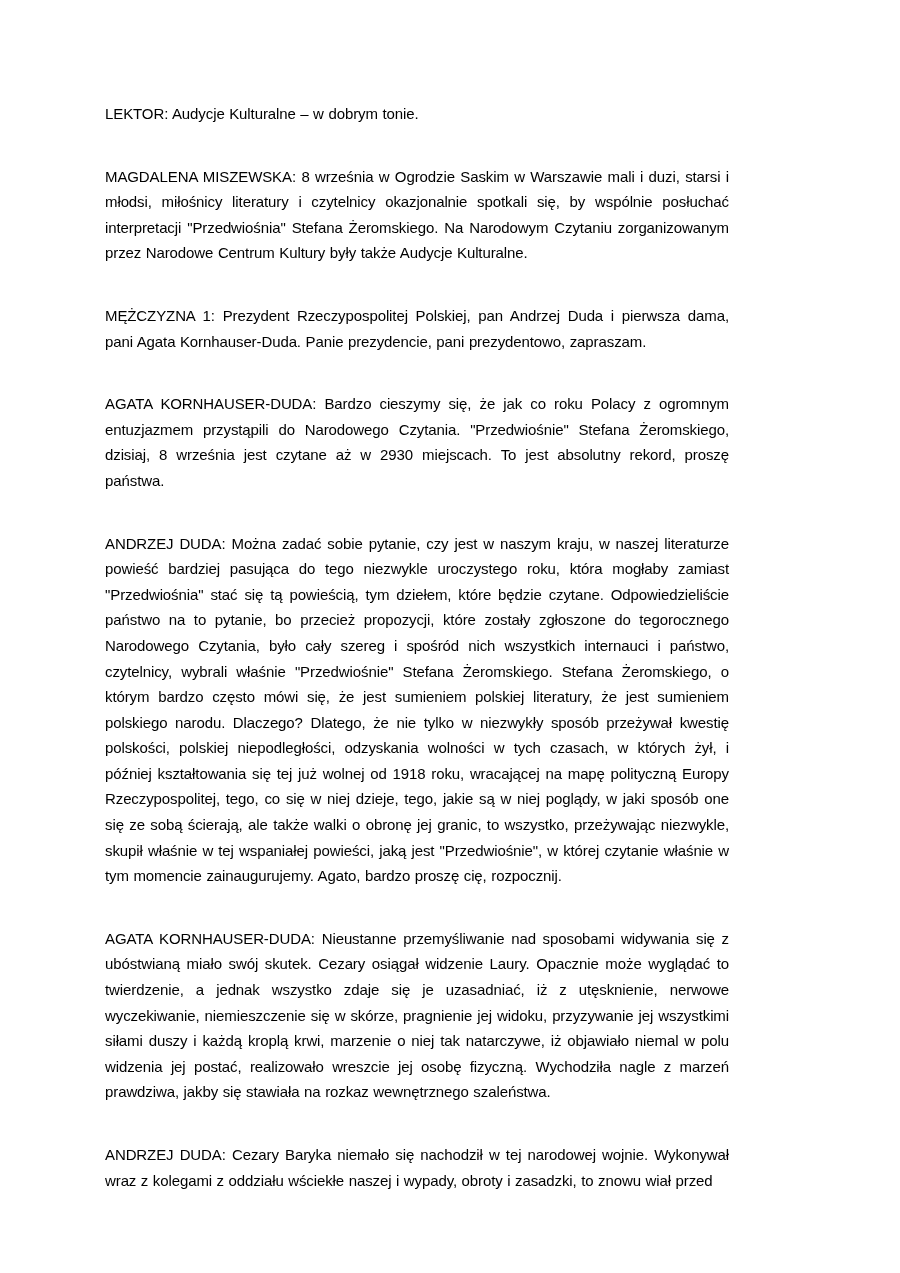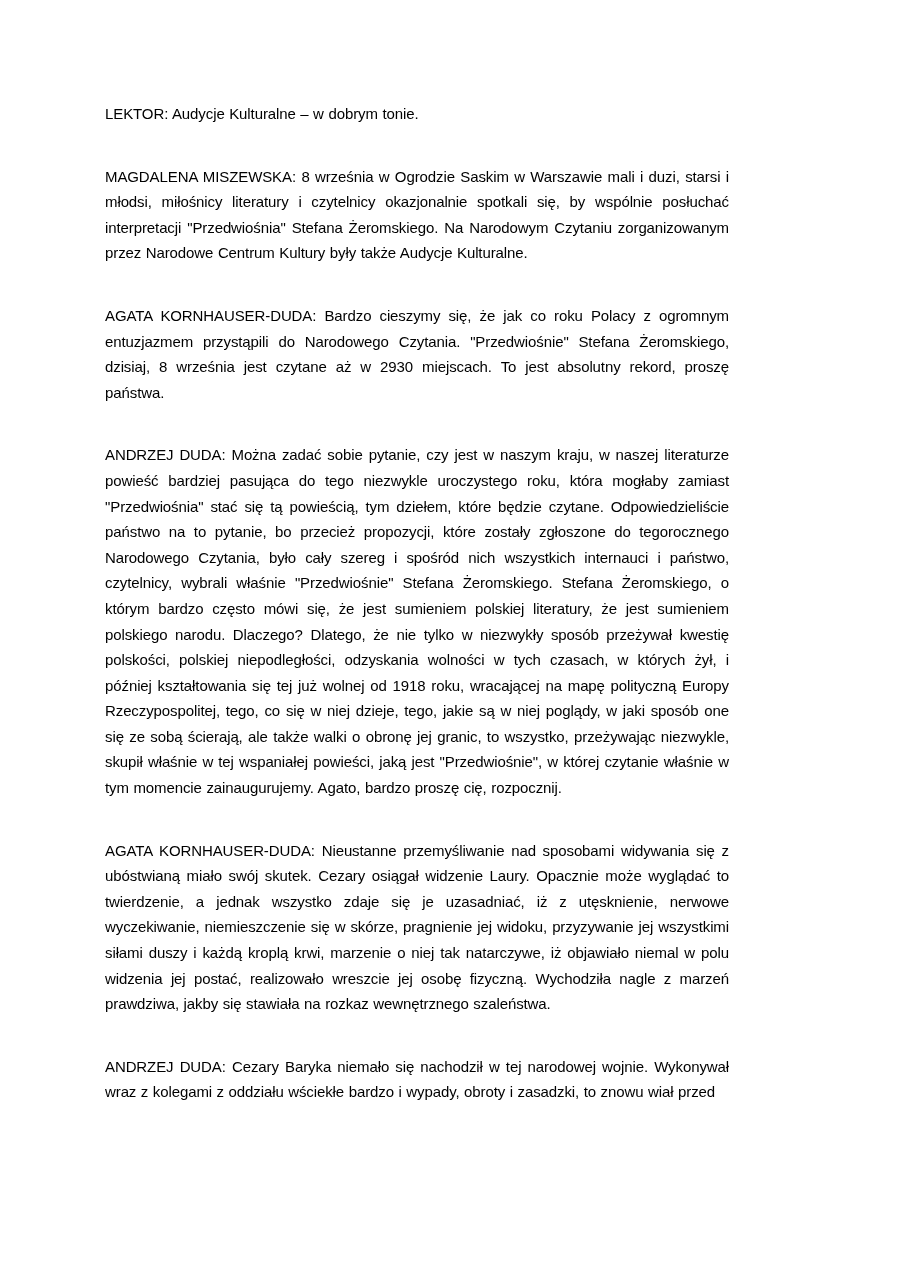--- a/index.html
+++ b/index.html
@@ -45,22 +45,23 @@
 </style>
 </head>
 <body>
 
 <div class="page">
 
   <p class="paragraph"><span class="speaker">LEKTOR:</span> <span class="speech">Audycje Kulturalne – w dobrym tonie.</span></p>
 
   <p class="paragraph bold-body"><span class="speaker">MAGDALENA MISZEWSKA:</span> <span class="speech">8 września w Ogrodzie Saskim w Warszawie mali i duzi, starsi i młodsi, miłośnicy literatury i czytelnicy okazjonalnie spotkali się, by wspólnie posłuchać interpretacji "Przedwiośnia" Stefana Żeromskiego. Na Narodowym Czytaniu zorganizowanym przez Narodowe Centrum Kultury były także Audycje Kulturalne.</span></p>
 
+  <p class="paragraph"><span class="speaker">MĘŻCZYZNA 1:</span> <span class="speech">Prezydent Rzeczypospolitej Polskiej, pan Andrzej Duda i pierwsza dama, pani Agata Kornhauser-Duda. Panie prezydencie, pani prezydentowo, zapraszam.</span></p>
 
   <p class="paragraph"><span class="speaker">AGATA KORNHAUSER-DUDA:</span> <span class="speech">Bardzo cieszymy się, że jak co roku Polacy z ogromnym entuzjazmem przystąpili do Narodowego Czytania. "Przedwiośnie" Stefana Żeromskiego, dzisiaj, 8 września jest czytane aż w 2930 miejscach. To jest absolutny rekord, proszę państwa.</span></p>
 
   <p class="paragraph"><span class="speaker">ANDRZEJ DUDA:</span> <span class="speech">Można zadać sobie pytanie, czy jest w naszym kraju, w naszej literaturze powieść bardziej pasująca do tego niezwykle uroczystego roku, która mogłaby zamiast "Przedwiośnia" stać się tą powieścią, tym dziełem, które będzie czytane. Odpowiedzieliście państwo na to pytanie, bo przecież propozycji, które zostały zgłoszone do tegorocznego Narodowego Czytania, było cały szereg i spośród nich wszystkich internauci i państwo, czytelnicy, wybrali właśnie "Przedwiośnie" Stefana Żeromskiego. Stefana Żeromskiego, o którym bardzo często mówi się, że jest sumieniem polskiej literatury, że jest sumieniem polskiego narodu. Dlaczego? Dlatego, że nie tylko w niezwykły sposób przeżywał kwestię polskości, polskiej niepodległości, odzyskania wolności w tych czasach, w których żył, i później kształtowania się tej już wolnej od 1918 roku, wracającej na mapę polityczną Europy Rzeczypospolitej, tego, co się w niej dzieje, tego, jakie są w niej poglądy, w jaki sposób one się ze sobą ścierają, ale także walki o obronę jej granic, to wszystko, przeżywając niezwykle, skupił właśnie w tej wspaniałej powieści, jaką jest "Przedwiośnie", w której czytanie właśnie w tym momencie zainaugurujemy. Agato, bardzo proszę cię, rozpocznij.</span></p>
 
   <p class="paragraph"><span class="speaker">AGATA KORNHAUSER-DUDA:</span> <span class="speech">Nieustanne przemyśliwanie nad sposobami widywania się z ubóstwianą miało swój skutek. Cezary osiągał widzenie Laury. Opacznie może wyglądać to twierdzenie, a jednak wszystko zdaje się je uzasadniać, iż z utęsknienie, nerwowe wyczekiwanie, niemieszczenie się w skórze, pragnienie jej widoku, przyzywanie jej wszystkimi siłami duszy i każdą kroplą krwi, marzenie o niej tak natarczywe, iż objawiało niemal w polu widzenia jej postać, realizowało wreszcie jej osobę fizyczną. Wychodziła nagle z marzeń prawdziwa, jakby się stawiała na rozkaz wewnętrznego szaleństwa.</span></p>
 
-  <p class="paragraph"><span class="speaker">ANDRZEJ DUDA:</span> <span class="speech">Cezary Baryka niemało się nachodził w tej narodowej wojnie. Wykonywał wraz z kolegami z oddziału wściekłe bardzo i wypady, obroty i zasadzki, to znowu wiał przed</span></p>
+  <p class="paragraph"><span class="speaker">ANDRZEJ DUDA:</span> <span class="speech">Cezary Baryka niemało się nachodził w tej narodowej wojnie. Wykonywał wraz z kolegami z oddziału wściekłe naszej i wypady, obroty i zasadzki, to znowu wiał przed</span></p>
 
 </div>
 
 </body></html>

